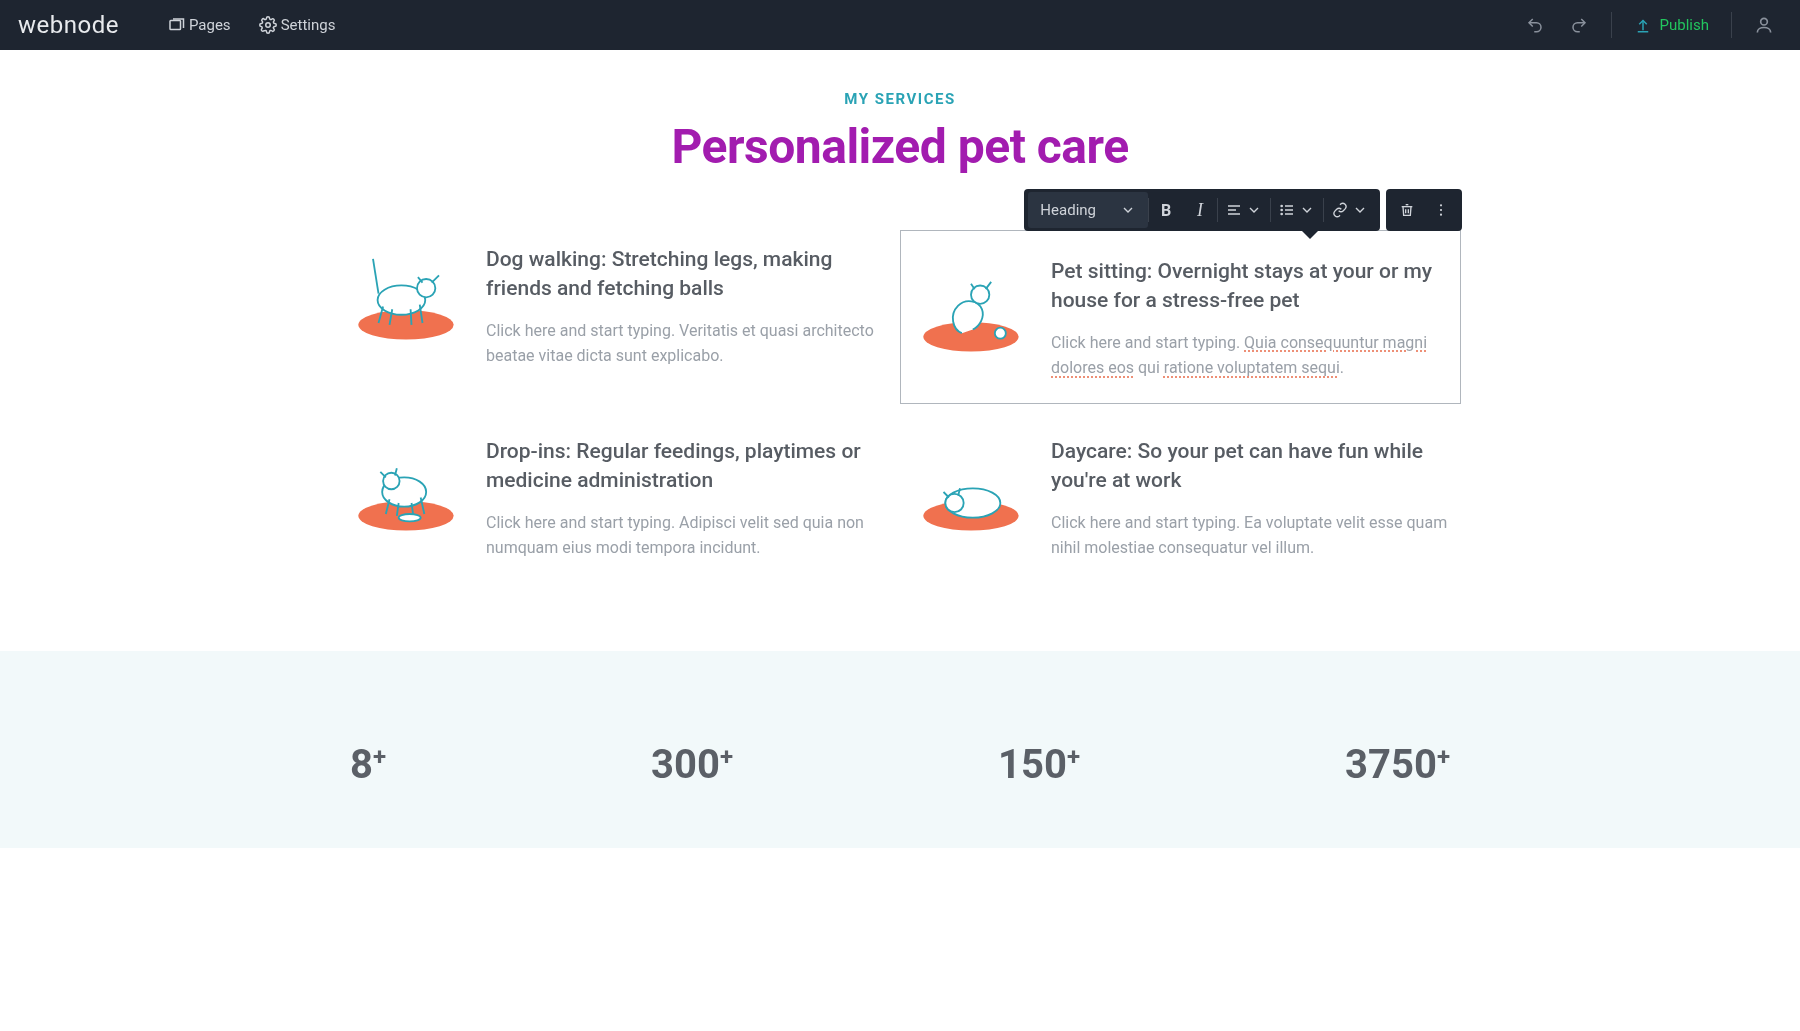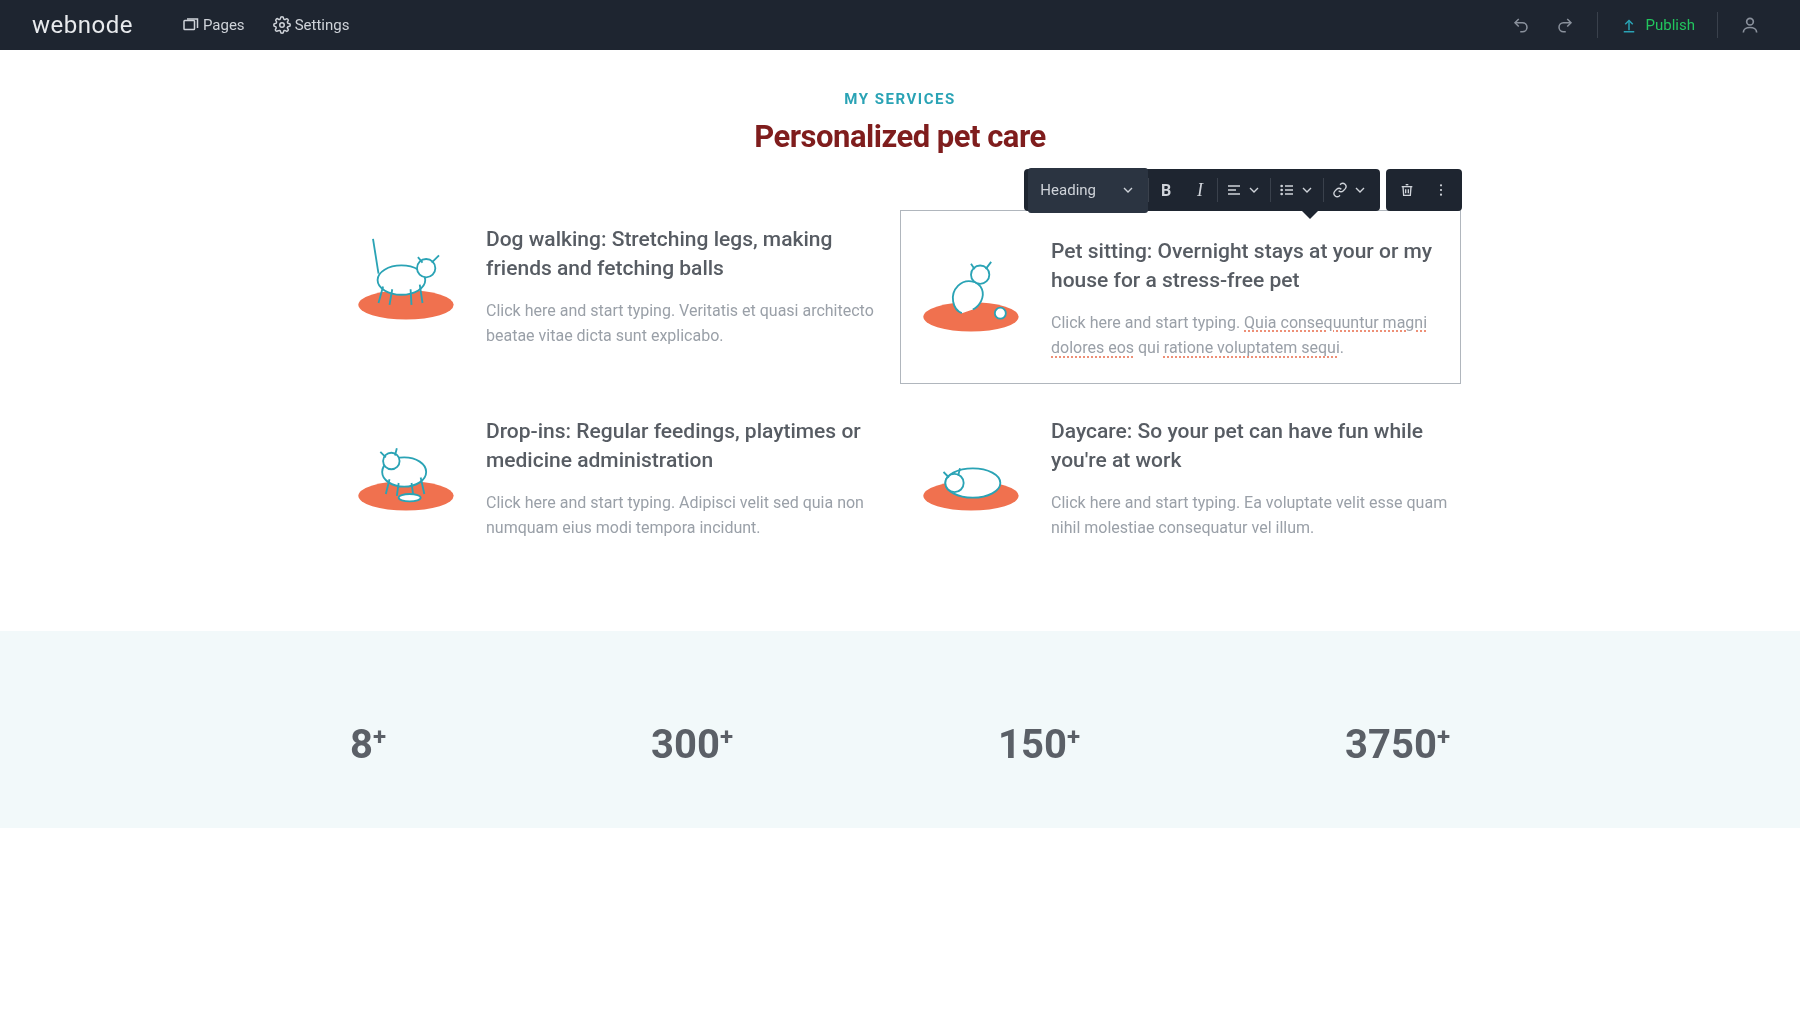--- a/index.html
+++ b/index.html
@@ -2,42 +2,42 @@
 <html><head>
 <meta charset="utf-8">
 <style>
   * { box-sizing: border-box; margin: 0; padding: 0; }
   body { font-family: -apple-system, BlinkMacSystemFont, "Segoe UI", Roboto, Helvetica, Arial, sans-serif; background: #fff; color: #333; }
   .topbar {
     background: #1e2530;
     height: 50px;
     display: flex;
     align-items: center;
-    padding: 0 32px;
+    padding: 0 18px;
     color: #d0d4da;
   }
   .brand {
     font-size: 24px;
     font-weight: 400;
     letter-spacing: 0.5px;
     color: #e8eaed;
     margin-right: 48px;
   }
   .nav-left { display: flex; align-items: center; gap: 28px; }
   .nav-item { display: flex; align-items: center; gap: 4px; color: #cfd3d9; font-size: 15px; cursor: pointer; }
   .nav-item svg { width: 18px; height: 18px; }
   .nav-right { margin-left: auto; display: flex; align-items: center; gap: 8px; }
   .icon-btn { width: 36px; height: 36px; display:flex; align-items:center; justify-content:center; cursor:pointer; color:#8a919c; }
   .vsep { width:1px; height:26px; background:#3a414c; margin:0 6px; }
   .publish { display:flex; align-items:center; gap:8px; color:#22c55e; font-size:15px; cursor:pointer; padding:0 8px; }
   .publish svg { color:#2aa3b5; }
 
   .canvas { padding-top: 40px; }
   .eyebrow { text-align:center; color:#2aa3b5; font-size:15px; font-weight:700; letter-spacing:1.5px; }
-  .hero-title { text-align:center; color:#7f1d1d; font-size:31px; font-weight:700; margin-top:10px; letter-spacing:-0.5px; }
+  .hero-title { text-align:center; color:#a21caf; font-size:48px; font-weight:700; margin-top:10px; letter-spacing:-0.5px; }
 
   .grid {
     width: 1100px;
     margin: 70px auto 90px;
     display: grid;
     grid-template-columns: 1fr 1fr;
     column-gap: 30px;
     row-gap: 56px;
     position: relative;
   }
@@ -57,21 +57,21 @@
   }
   .fmt-group {
     background:#1e2530;
     border-radius:4px;
     display:flex;
     align-items:center;
     height:42px;
     padding:0 4px;
   }
   .fmt-btn {
-    height:45px;
+    height:36px;
     min-width:34px;
     padding:0 8px;
     display:flex;
     align-items:center;
     justify-content:center;
     color:#cfd3d9;
     font-size:14px;
     cursor:pointer;
     border-radius:3px;
   }

